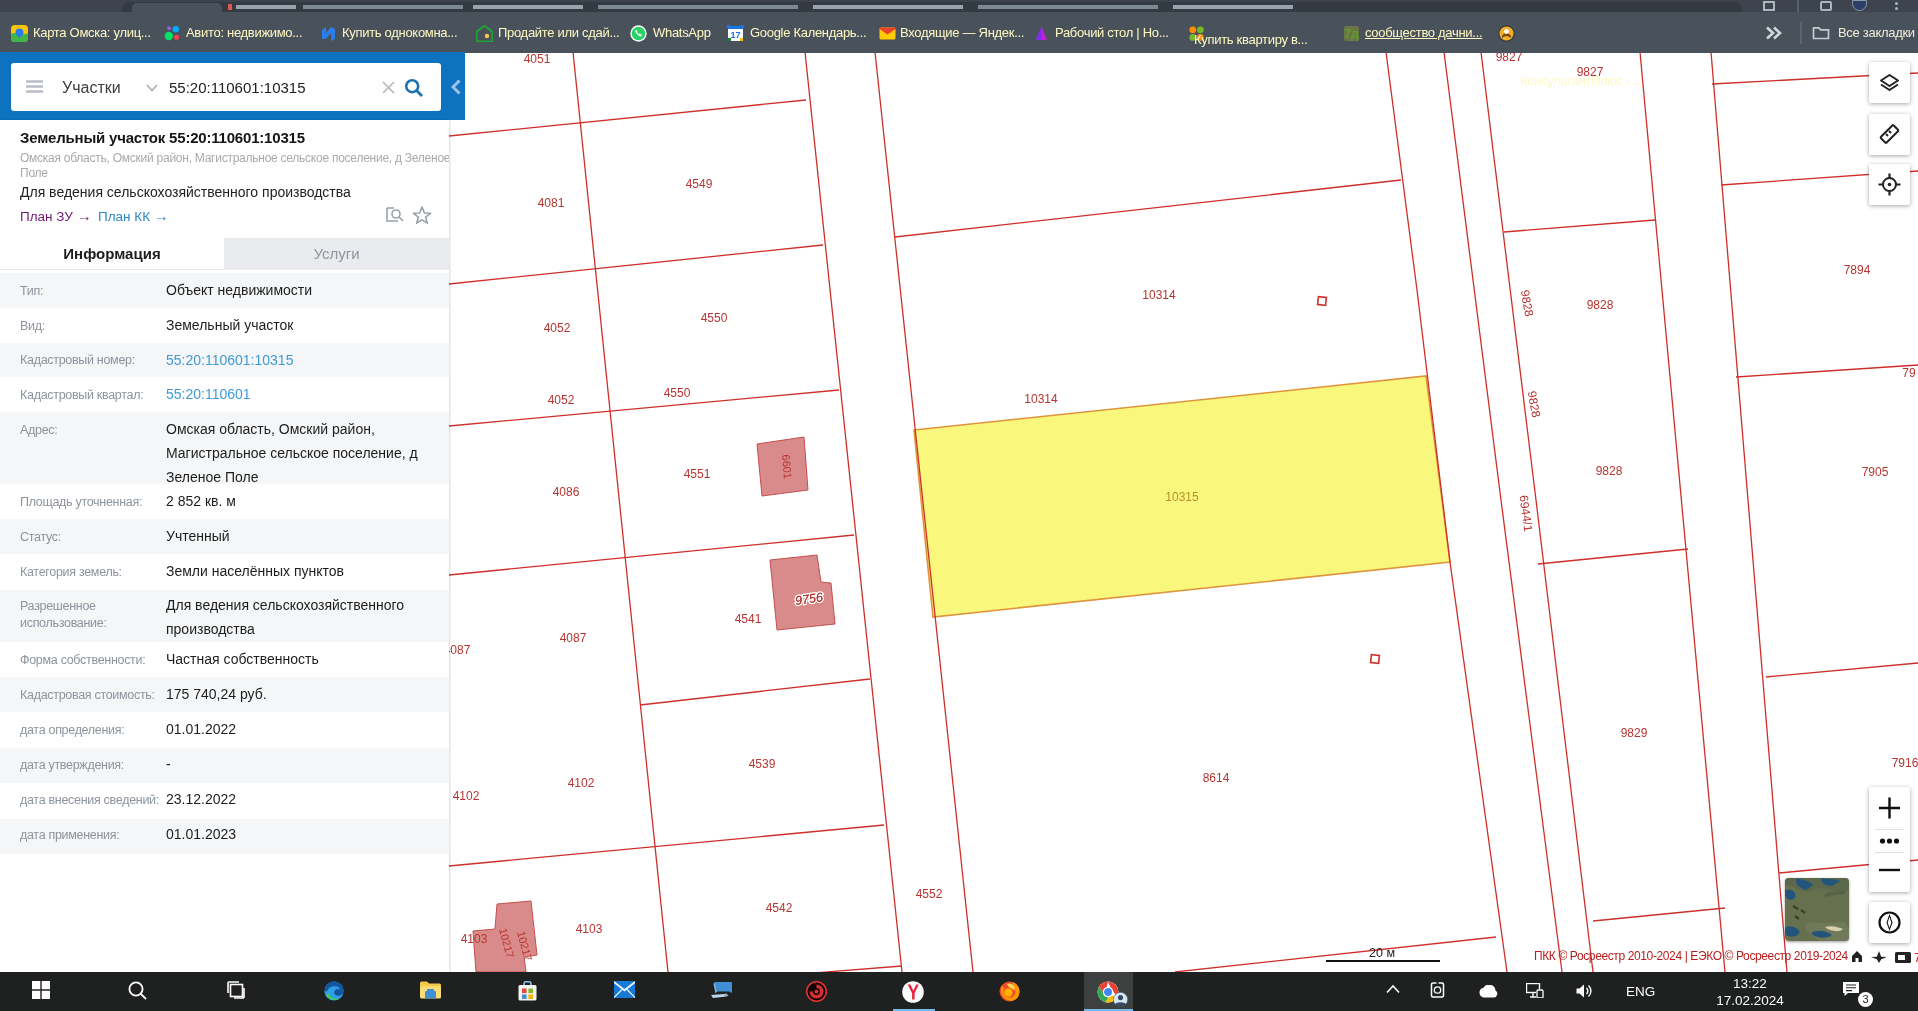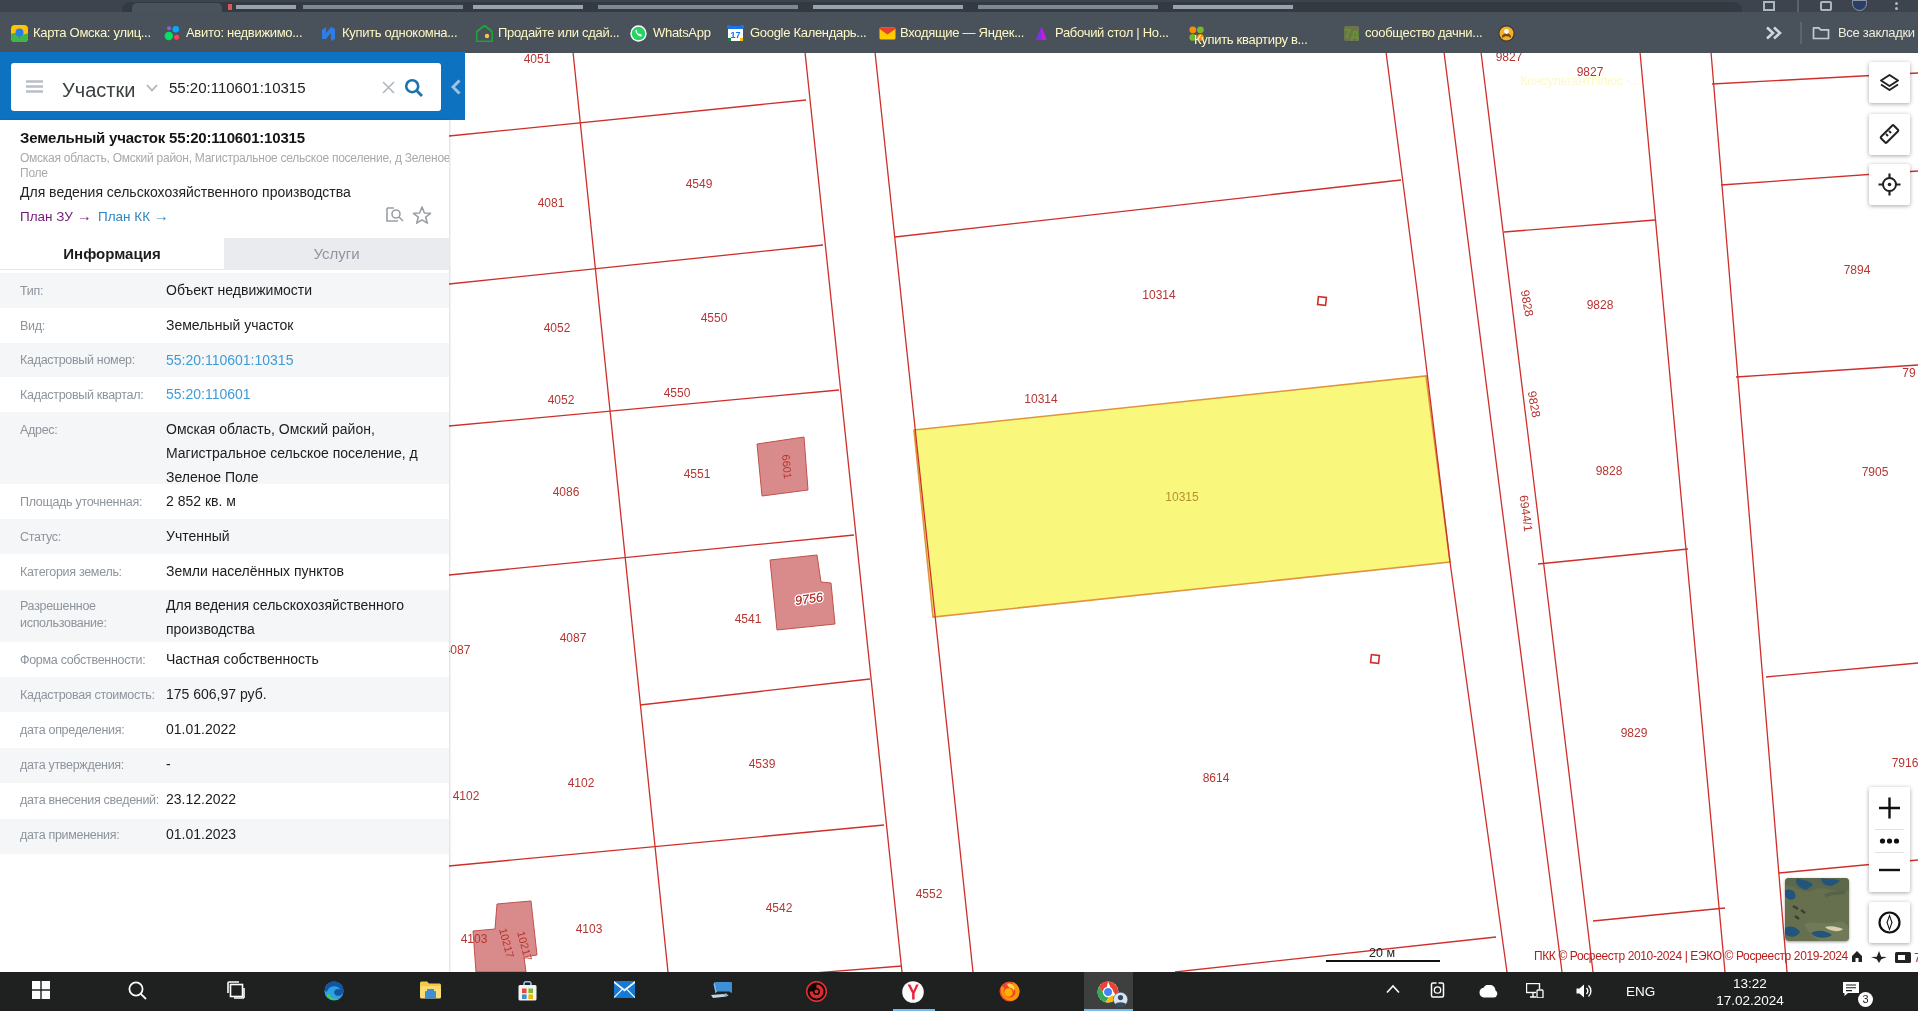--- a/index.html
+++ b/index.html
@@ -279,21 +279,21 @@
         <circle cx="12.4" cy="4.8" r="3.4" fill="#76b82a"></circle>
         <circle cx="4.8" cy="12.4" r="3.4" fill="#76b82a"></circle>
         <circle cx="12.4" cy="12.4" r="3.4" fill="#ff8c00"></circle>
       </svg>
     <div class="bmlabel" style="left:1194px;margin-top:7px;">Купить квартиру в...</div>
 
     <svg class="bmicon" style="left:1343px;" viewBox="0 0 17 17">
         <rect x="1" y="1" width="15" height="15" rx="2" fill="#d9e021" opacity="0.25"></rect>
         <text x="8.5" y="13" font-size="12" font-weight="bold" fill="#5a9e22" text-anchor="middle" font-family="Liberation Sans, sans-serif">7д</text>
       </svg>
-    <div class="bmlabel" style="left:1365px;">сообщество  дачни...</div>
+    <div class="bmlabel" style="left:1365px;text-decoration:underline;">сообщество  дачни...</div>
 
     <svg class="bmicon" style="left:1498px;" viewBox="0 0 17 17">
         <circle cx="8.5" cy="8.5" r="8.2" fill="#3a3a3a"></circle>
         <circle cx="8.5" cy="8.5" r="7" fill="#f5b128"></circle>
         <path d="M4 11 C6 7 11 7 13 11 L13 13 C10 10.5 7 10.5 4 13 Z" fill="#7a4a12"></path>
         <circle cx="8.5" cy="6.5" r="2.4" fill="#fff"></circle>
       </svg>
     <div class="bmlabel" style="left:1520px;margin-top:48px;">КонсультантПлюс -...</div>
 
     <svg class="abs" style="left:1764px; top:13px;" width="20" height="16" viewBox="0 0 20 16">
@@ -304,21 +304,21 @@
         <path d="M1.5 3 V13.5 H16.5 V4.8 H8.7 L6.8 2.8 H2 Z" fill="none" stroke="#c7cbd1" stroke-width="1.7"></path>
       </svg>
     <div class="bmlabel" style="left:1838px; color:#efedd9;">Все закладки</div>
   </div>
 
   <div id="bluebar" class="abs"></div>
   <div id="searchbox" class="abs"></div>
   <svg class="abs" style="left:26px; top:80px;" width="18" height="13" viewBox="0 0 18 13">
     <path d="M0 1.5 H17 M0 6.5 H17 M0 11.5 H17" stroke="#b9bfc6" stroke-width="2.4"></path>
   </svg>
-  <div class="abs" style="left:62px; top:79px; font-size:20px; color:#3c4043;">Участки</div>
+  <div class="abs" style="left:62px; top:79px; font-size:16px; color:#3c4043;">Участки</div>
   <svg class="abs" style="left:146px; top:84px;" width="12" height="8" viewBox="0 0 12 8">
     <path d="M1 1 L6 6.5 L11 1" stroke="#aeb4ba" stroke-width="1.8" fill="none"></path>
   </svg>
   <div class="abs" style="left:169px; top:79px; font-size:15px; color:#202124;">55:20:110601:10315</div>
   <svg class="abs" style="left:381px; top:80px;" width="15" height="15" viewBox="0 0 15 15">
     <path d="M2 2 L13 13 M13 2 L2 13" stroke="#b3b9bf" stroke-width="1.7"></path>
   </svg>
   <svg class="abs" style="left:404px; top:78px;" width="20" height="21" viewBox="0 0 20 21">
     <circle cx="8.2" cy="8.2" r="6" fill="none" stroke="#1b72b0" stroke-width="2.6"></circle>
     <path d="M12.8 12.8 L18 18" stroke="#1b72b0" stroke-width="2.8"></path>
@@ -371,21 +371,21 @@
     <div class="rowval" style="top:369px;">2 852 кв. м</div>
     <div class="rowlab" style="top:409px;">Статус:</div>
     <div class="rowval" style="top:404px;">Учтенный</div>
     <div class="rowlab" style="top:444px;">Категория земель:</div>
     <div class="rowval" style="top:439px;">Земли населённых пунктов</div>
     <div class="rowlab" style="top:478px; width:130px;">Разрешенное использование:</div>
     <div class="rowval" style="top:473px; width:272px;">Для ведения сельскохозяйственного производства</div>
     <div class="rowlab" style="top:532px;">Форма собственности:</div>
     <div class="rowval" style="top:527px;">Частная собственность</div>
     <div class="rowlab" style="top:567px;">Кадастровая стоимость:</div>
-    <div class="rowval" style="top:562px;">175 606,97 руб.</div>
+    <div class="rowval" style="top:562px;">175 740,24 руб.</div>
     <div class="rowlab" style="top:602px;">дата определения:</div>
     <div class="rowval" style="top:597px;">01.01.2022</div>
     <div class="rowlab" style="top:637px;">дата утверждения:</div>
     <div class="rowval" style="top:632px;">-</div>
     <div class="rowlab" style="top:672px;">дата внесения сведений:</div>
     <div class="rowval" style="top:667px;">23.12.2022</div>
     <div class="rowlab" style="top:707px;">дата применения:</div>
     <div class="rowval" style="top:702px;">01.01.2023</div>
   </div>
 

